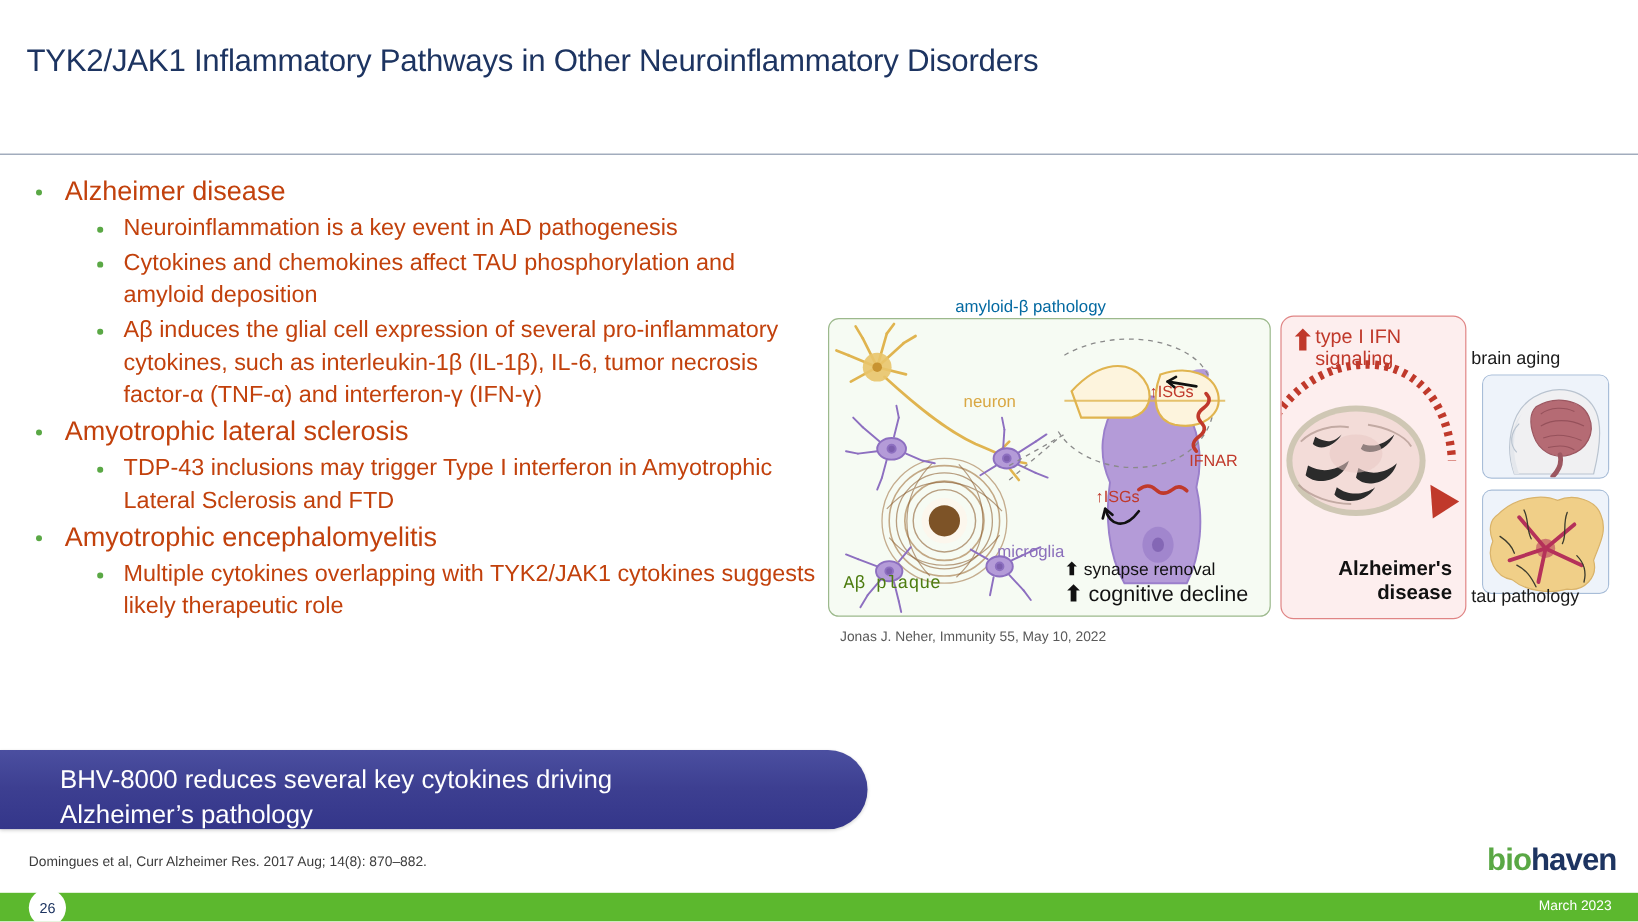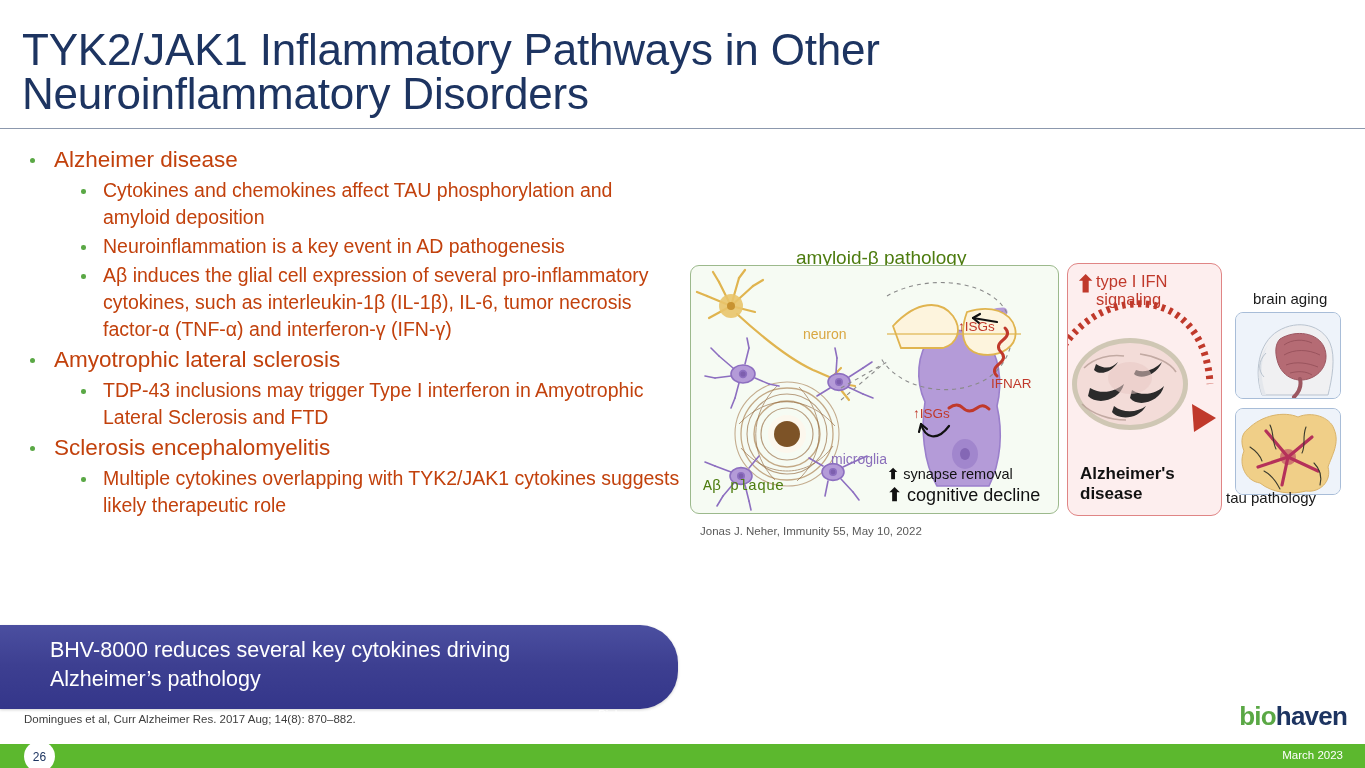--- a/index.html
+++ b/index.html
@@ -12,21 +12,21 @@
     overflow: hidden;
     font-family: "Liberation Sans", sans-serif;
     -webkit-font-smoothing: antialiased;
   }
   .slide { position: absolute; inset: 0; background: #fff; }
 
   
   .title {
     position: absolute;
     left: 22px; top: 28px; width: 1180px;
-    font-size: 44px;
+    font-size: 26px;
     line-height: 44px;
     color: #1d3461;
     font-weight: 400;
     letter-spacing: -0.2px;
   }
   .title-rule {
     position: absolute;
     left: 0; top: 128px; width: 1365px; height: 1px;
     background: #8c98ad;
   }
@@ -66,22 +66,22 @@
 
   
   .figure {
     position: absolute;
     left: 686px; top: 240px;
     width: 660px; height: 300px;
   }
   .fig-title {
     position: absolute;
     left: 110px; top: 7px;
-    font-size: 19px;
-    color: #4d7c0f;
+    font-size: 14px;
+    color: #0369a1;
     font-weight: 400;
   }
   
   .green-panel {
     position: absolute;
     left: 4px; top: 25px; width: 367px; height: 247px;
     background: #f6fbf3;
     border: 1.5px solid #9cb98c;
     border-radius: 9px;
     overflow: hidden;
@@ -120,54 +120,55 @@
     position: absolute; left: 28px; top: 8px;
     font-size: 16.5px; font-weight: normal; color: #c0392b;
     line-height: 18px;
   }
   .red-bigarrow {
     position: absolute; left: 8px; top: 10px;
     font-size: 23px; color: #c0392b; font-weight: bold; line-height: 20px;
   }
   .lbl-ad {
     position: absolute; left: 12px; top: 200px; width: 130px;
-    text-align: left;
+    text-align: right;
     font-size: 17px; font-weight: bold; color: #111;
     line-height: 20px;
   }
 
   
   .lbl-brainaging {
-    position: absolute; left: 567px; top: 50px;
+    position: absolute; left: 540px; top: 50px;
     font-size: 15px; color: #1a1a1a;
   }
   .lbl-taupath {
     position: absolute; left: 540px; top: 249px;
     font-size: 15px; color: #1a1a1a;
   }
   .mini-panel {
     position: absolute;
     width: 104px; height: 85px;
     background: #eef3fa;
     border: 1px solid #a8bdd8;
     border-radius: 8px;
     overflow: hidden;
   }
   .mini-brain { left: 549px; top: 72px; }
   .mini-tau   { left: 549px; top: 168px; background:#eef3fa; }
 
   
   .callout {
     position: absolute;
-    left: 0; top: 625px; width: 678px; height: 84px;
+    left: 0; top: 625px; width: 678px; height: 66px;
     background: linear-gradient(180deg, #4b4fa0 0%, #3d3f91 48%, #34368a 100%);
     background-color: #3f4196;
     border-top-right-radius: 38px;
     border-bottom-right-radius: 38px;
     box-shadow: 0 1px 3px rgba(0,0,0,0.18);
+    padding-left: 45px;
   }
   .callout-text {
     position: absolute;
     left: 50px; top: 11px; width: 590px;
     color: #ffffff;
     font-size: 21.5px;
     line-height: 29px;
   }
 
   
@@ -226,32 +227,32 @@
 
 <div class="slide">
 
   <div class="title">TYK2/JAK1 Inflammatory Pathways in Other Neuroinflammatory Disorders</div>
   <div class="title-rule"></div>
 
   <div class="body-col">
 
     <div class="grp">
       <div class="b1">Alzheimer disease</div>
+      <div class="b2">Neuroinflammation is a key event in AD pathogenesis</div>
       <div class="b2">Cytokines and chemokines affect TAU phosphorylation and amyloid deposition</div>
-      <div class="b2">Neuroinflammation is a key event in AD pathogenesis</div>
       <div class="b2">Aβ induces the glial cell expression of several pro-inflammatory cytokines, such as interleukin-1β (IL-1β), IL-6, tumor necrosis factor-α (TNF-α) and interferon-γ (IFN-γ)</div>
     </div>
 
     <div class="grp">
       <div class="b1">Amyotrophic lateral sclerosis</div>
       <div class="b2">TDP-43 inclusions may trigger Type I interferon in Amyotrophic Lateral Sclerosis and FTD</div>
     </div>
 
     <div class="grp">
-      <div class="b1">Sclerosis encephalomyelitis</div>
+      <div class="b1">Amyotrophic encephalomyelitis</div>
       <div class="b2">Multiple cytokines overlapping with TYK2/JAK1 cytokines suggests likely therapeutic role</div>
     </div>
 
   </div>
 
   <div class="figure">
 
     <div class="fig-title">amyloid-β pathology</div>
 
     <div class="green-panel">

